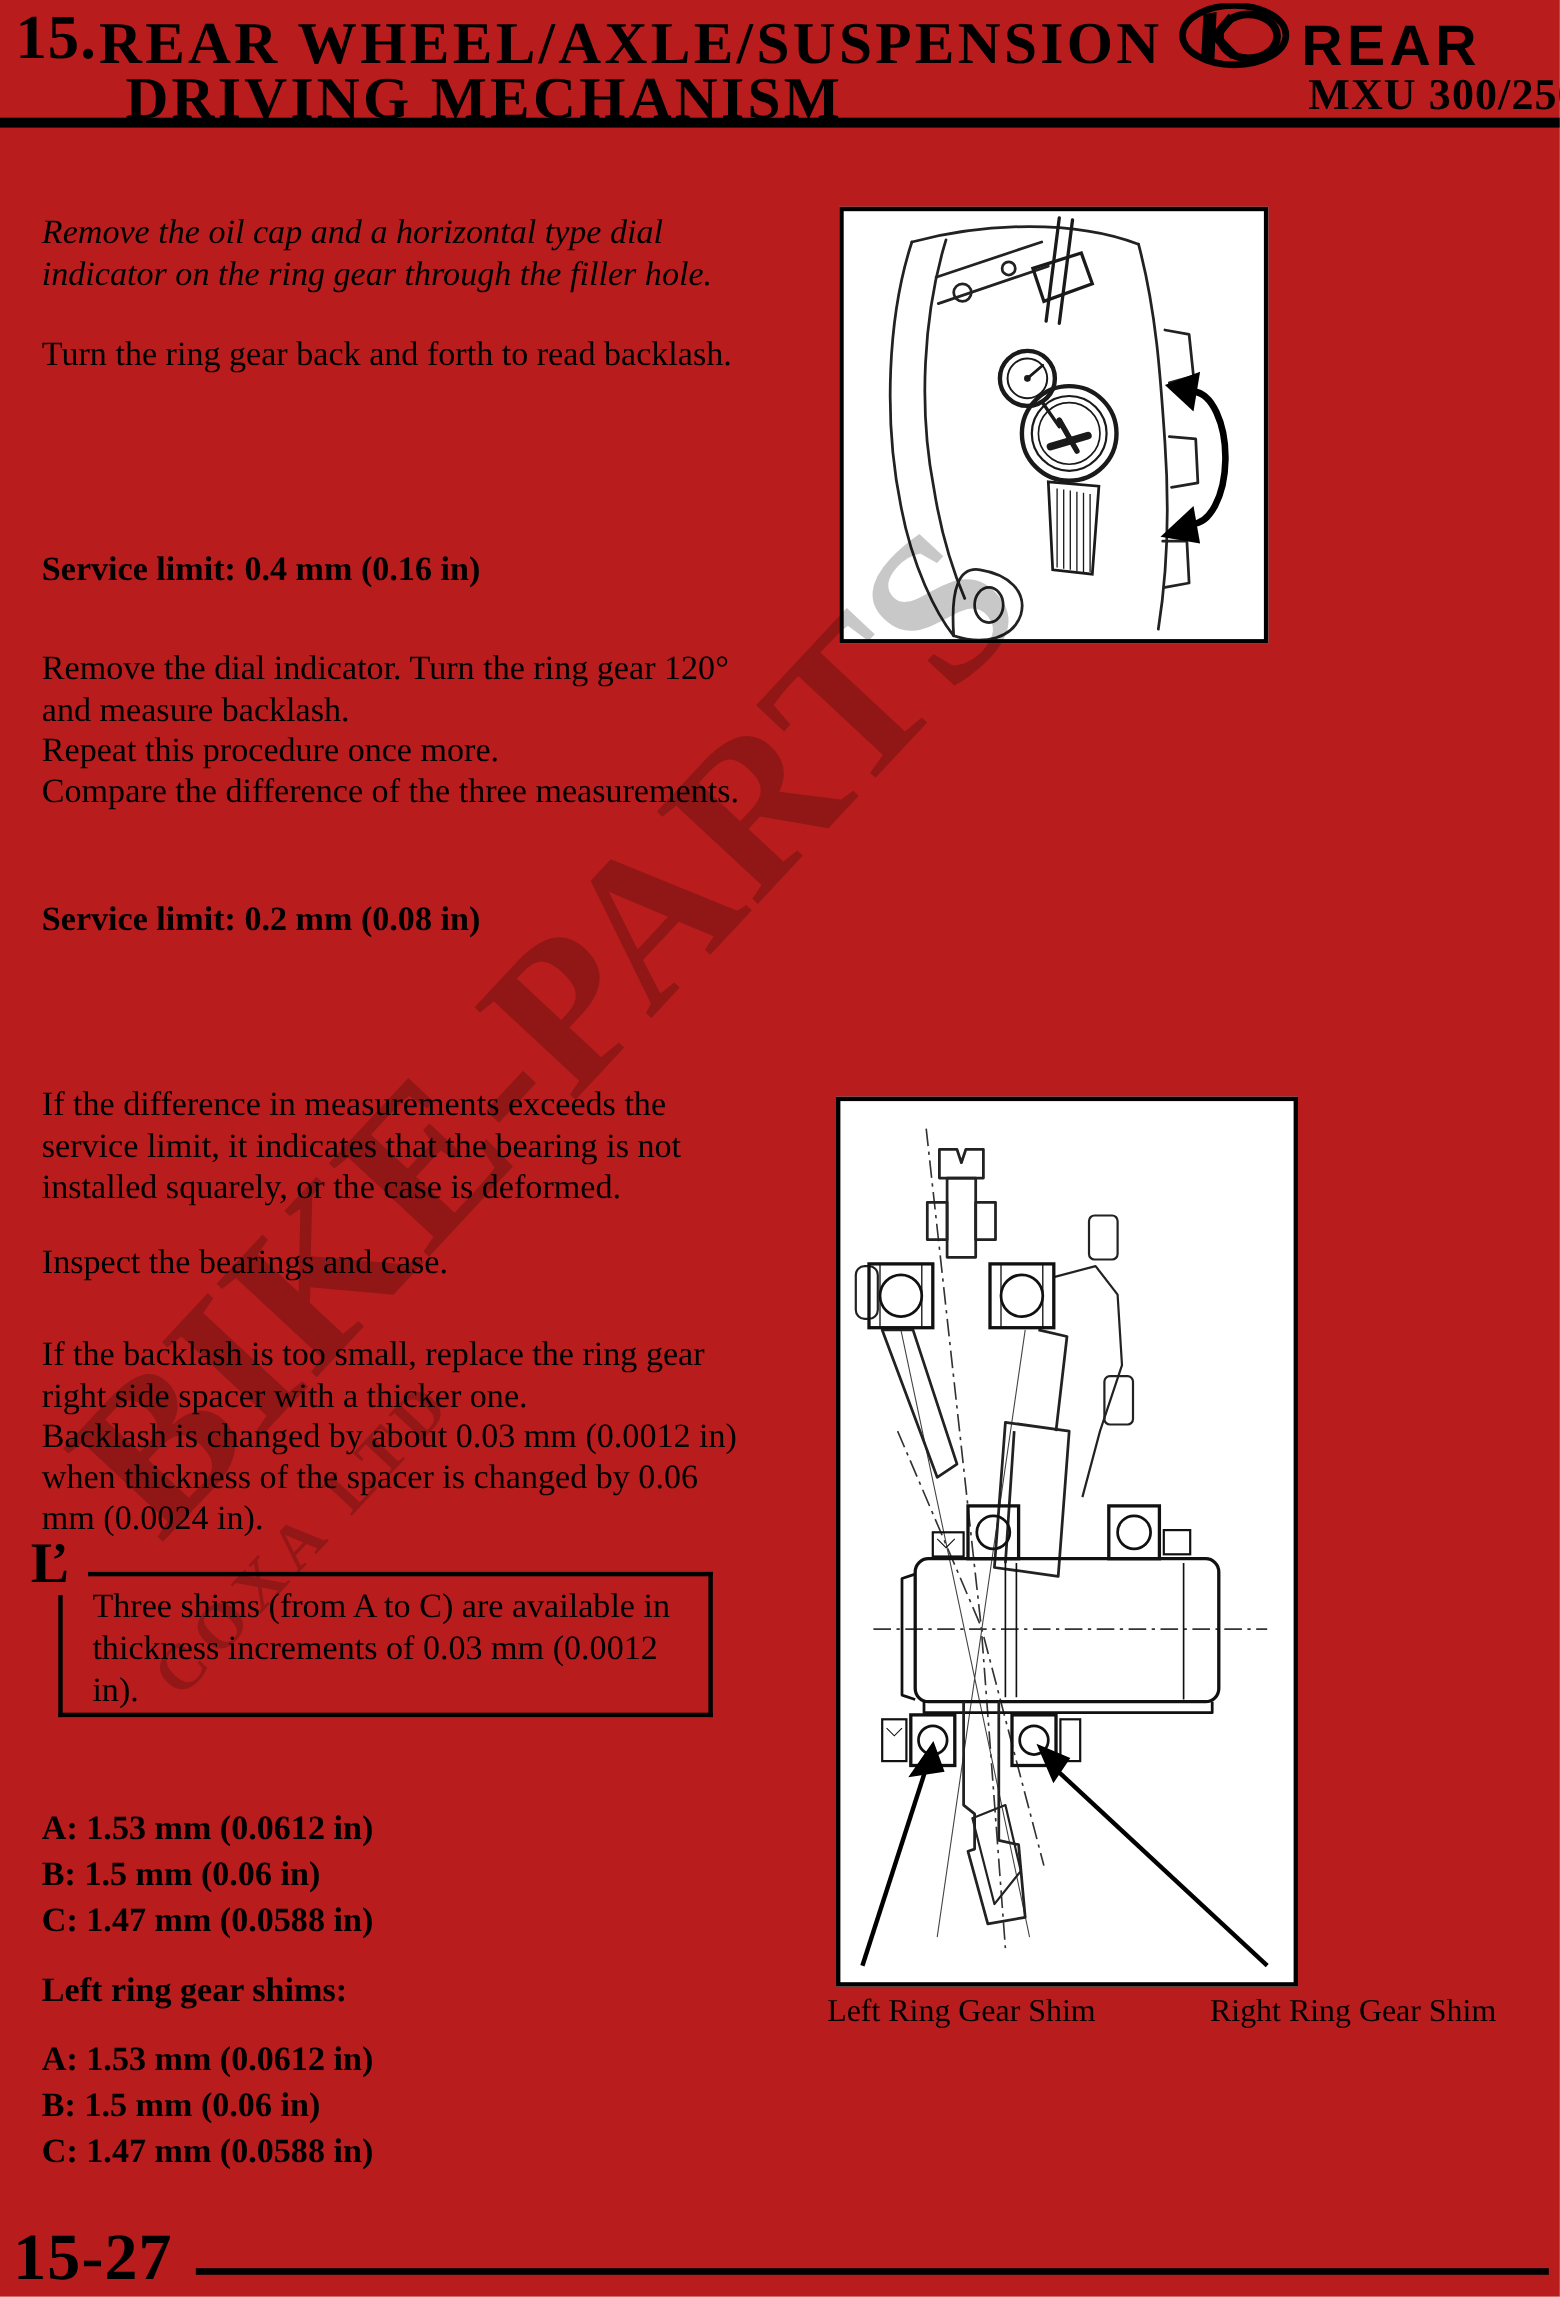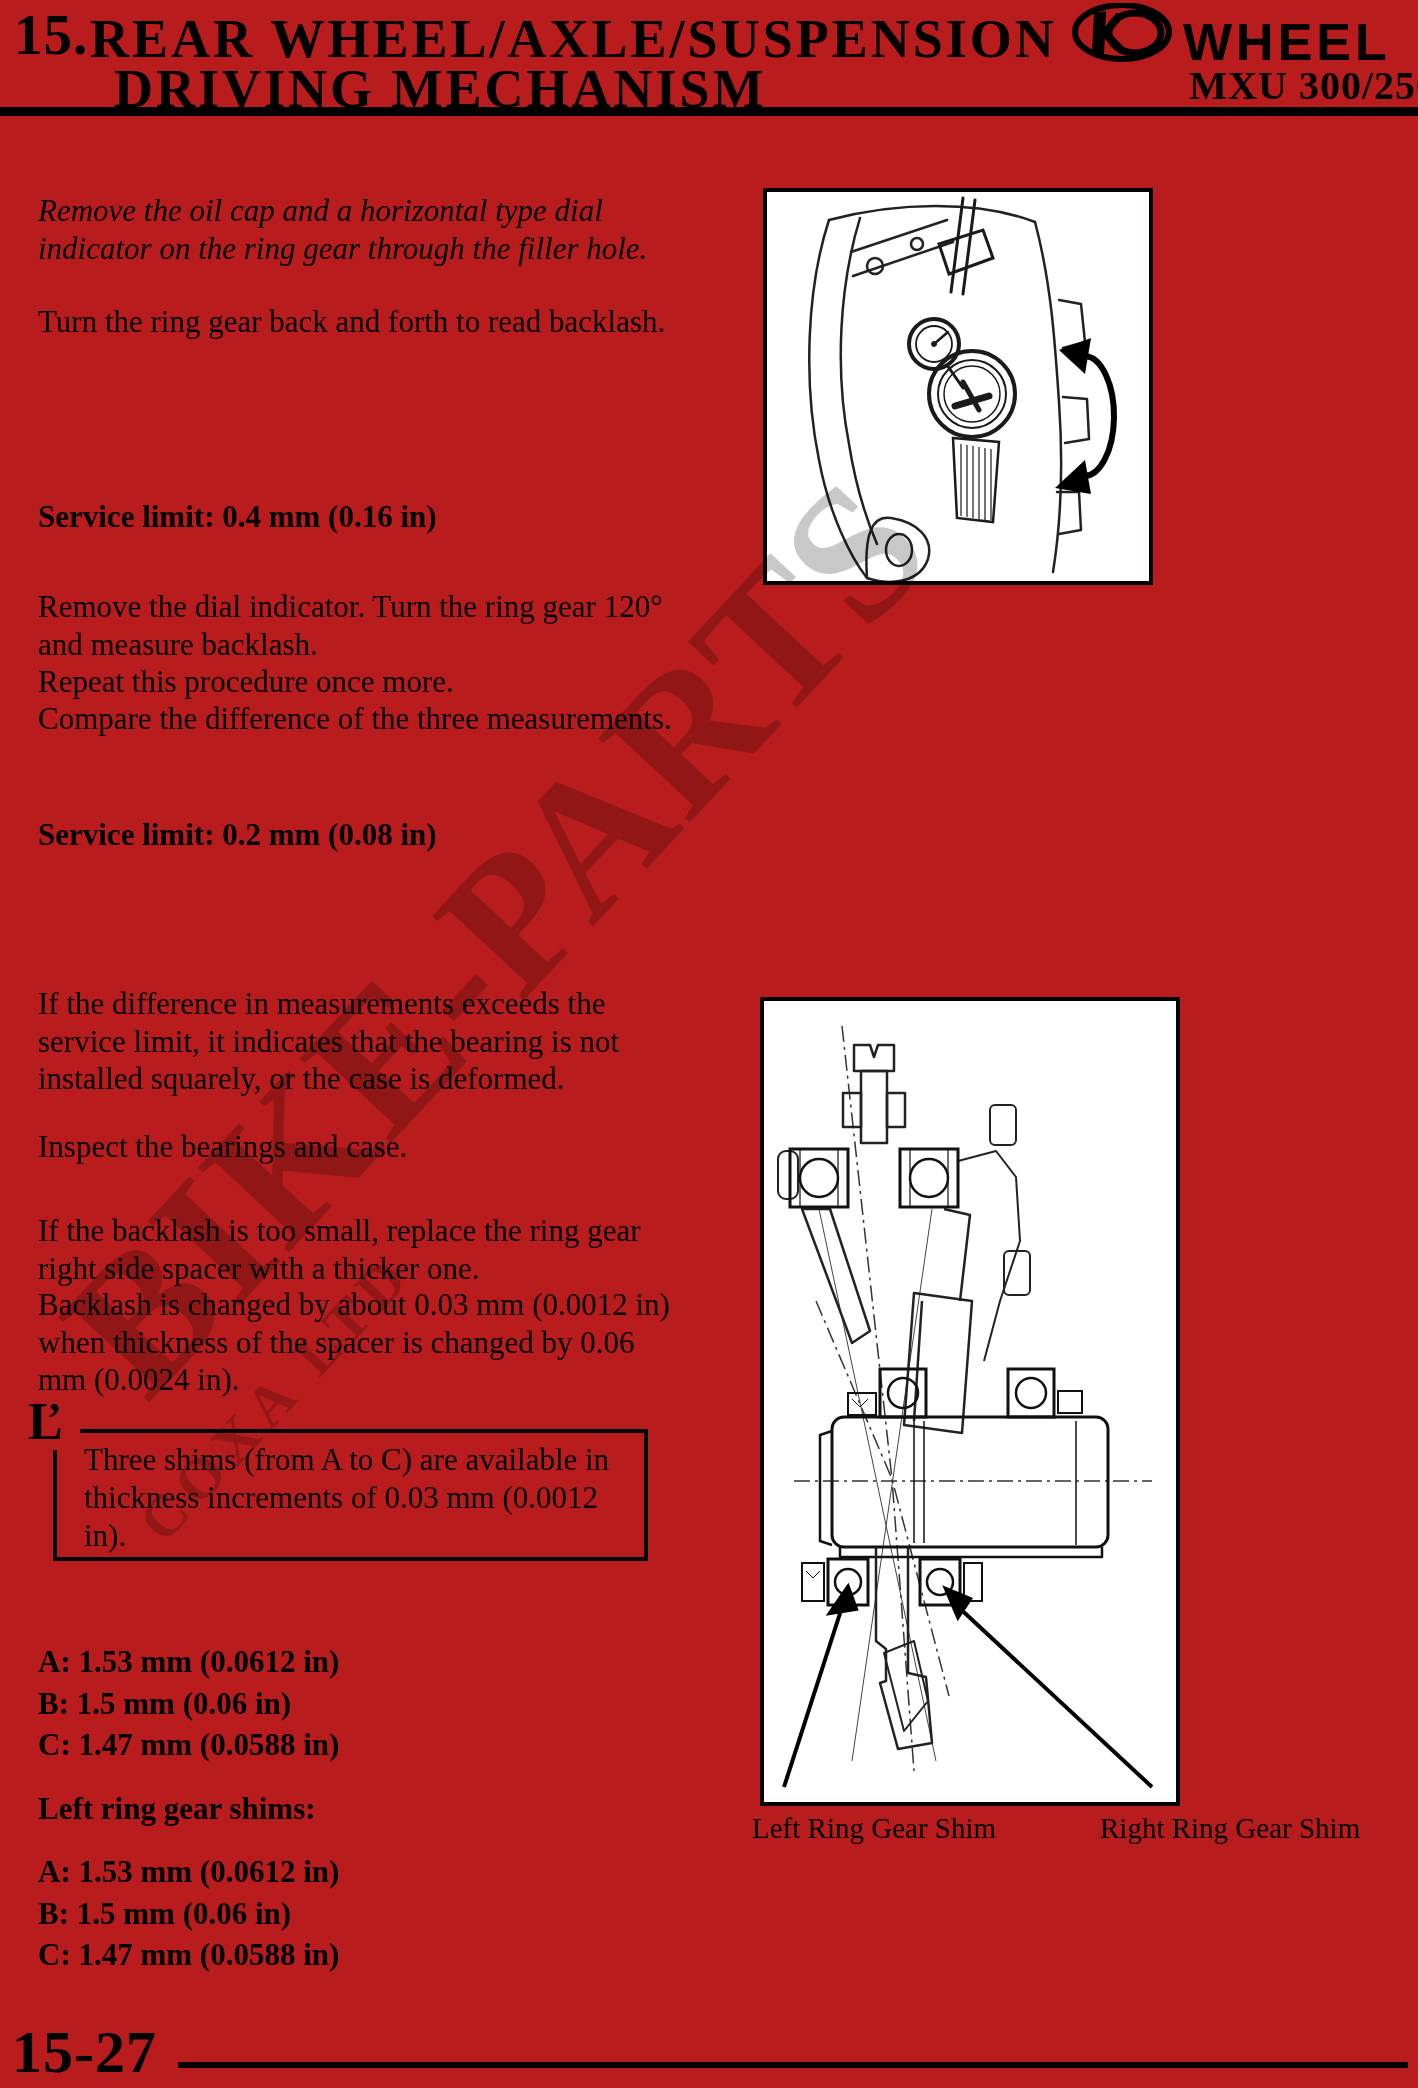--- a/index.html
+++ b/index.html
@@ -49,21 +49,21 @@
   <div class="abs title2">DRIVING MECHANISM</div>
 
   <div class="abs" style="left:1072px;top:3px;width:102px;height:60px;">
     <svg width="102" height="60" viewBox="0 0 102 60">
       <ellipse cx="50" cy="29" rx="47" ry="27" fill="none" stroke="#000" stroke-width="6"></ellipse>
       <path d="M22,10 L34,8 L32,52 L20,50 Z" fill="#000"></path>
       <path d="M33,30 L48,12 M33,30 L50,48" stroke="#000" stroke-width="8" fill="none"></path>
       <ellipse cx="63" cy="30" rx="26" ry="20" fill="none" stroke="#000" stroke-width="7"></ellipse>
     </svg>
   </div>
-  <div class="abs brand">WHEEL</div>
+  <div class="abs brand">REAR</div>
   <div class="abs model">MXU 300/250</div>
   <div class="abs header-bar"></div>
 
   <div class="para" style="top:192px;font-style:italic;">Remove the oil cap and a horizontal type dial indicator on the ring gear through the filler hole.</div>
   <div class="para" style="top:303px;">Turn the ring gear back and forth to read backlash.</div>
 
   <div class="para b" style="top:498px;">Service limit: 0.4 mm (0.16 in)</div>
 
   <div class="para" style="top:588px;">Remove the dial indicator. Turn the ring gear 120° and measure backlash.</div>
   <div class="para" style="top:663px;">Repeat this procedure once more.</div>

